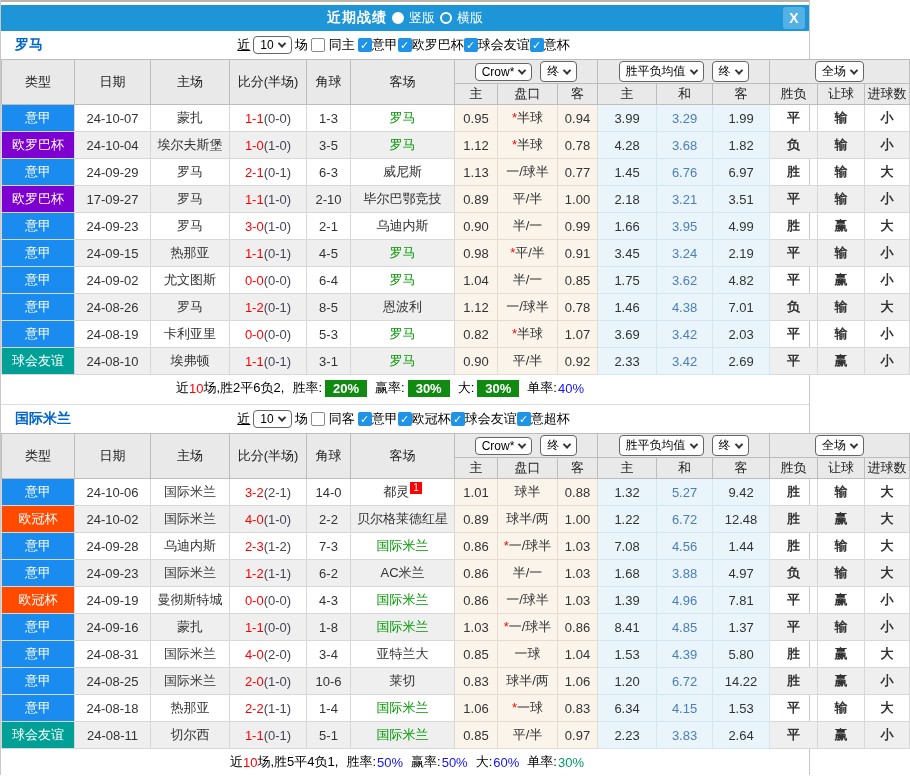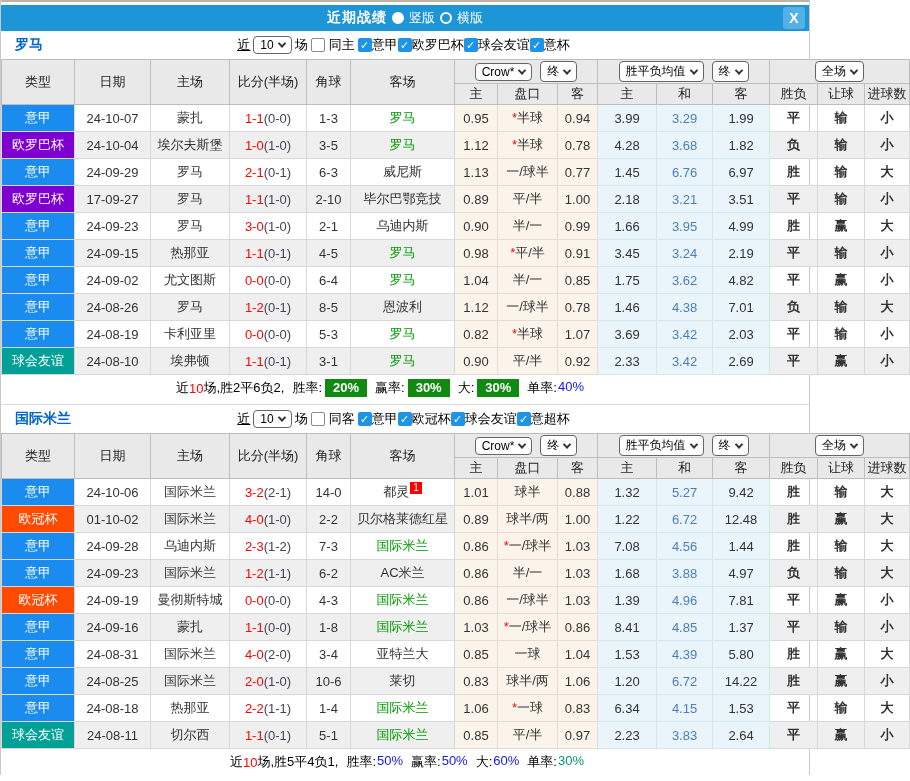--- a/index.html
+++ b/index.html
@@ -48,21 +48,21 @@
   .res-red { color:#e60000; font-weight:bold; }
   .res-blue { color:#1414f0; font-weight:bold; }
   .res-green { color:#078a07; font-weight:bold; }
   .star { color:#ff0000; }
   .badge { display:inline-block; background:#ff0000; color:#fff; font-size:10px; line-height:12px; padding:0 3px; vertical-align:super; margin-left:1px; }
   .badge:empty { display:none; }
 
   
   .summary { height:26px; display:flex; align-items:center; justify-content:flex-end; padding-right:225px; font-size:13px; color:#000; }
   .summary .cnt { color:#ff0000; }
-  .sum-items { display:inline-flex; }
+  .sum-items { display:inline-flex; align-items:center; }
   .sum-items .ilbl { margin-left:8px; }
   .val-box { background:#118a11; color:#fff; font-weight:bold; padding:1px 8px; margin-left:3px; }
   .val-blue { color:#1414f0; margin-left:1px; }
   .val-green { color:#009966; margin-left:1px; }
   .section + .section { border-top:1px solid #dcdcdc; margin-top:3px; }
 </style>
 </head>
 <body>
 
 <div class="win">
@@ -476,21 +476,21 @@
             <td class="odds">0.88</td>
             <td class="avgc">1.32</td>
             <td class="avgc avgd">5.27</td>
             <td class="avgc">9.42</td>
             <td class="res-red">胜</td>
             <td class="res-green">输</td>
             <td class="res-red">大</td>
           </tr>
           <tr class="stripe">
             <td class="type" style="background: rgb(255, 74, 0);">欧冠杯</td>
-            <td>01-10-02</td>
+            <td>24-10-02</td>
             <td class="teamgreen">国际米兰</td>
             <td class="score"><span class="sc">4-0</span><span class="half">(1-0)</span></td>
             <td>2-2</td>
             <td><span>贝尔格莱德红星</span></td>
             <td class="odds">0.89</td>
             <td class="odds"><span class="star"></span><span>球半/两</span></td>
             <td class="odds">1.00</td>
             <td class="avgc">1.22</td>
             <td class="avgc avgd">6.72</td>
             <td class="avgc">12.48</td>

